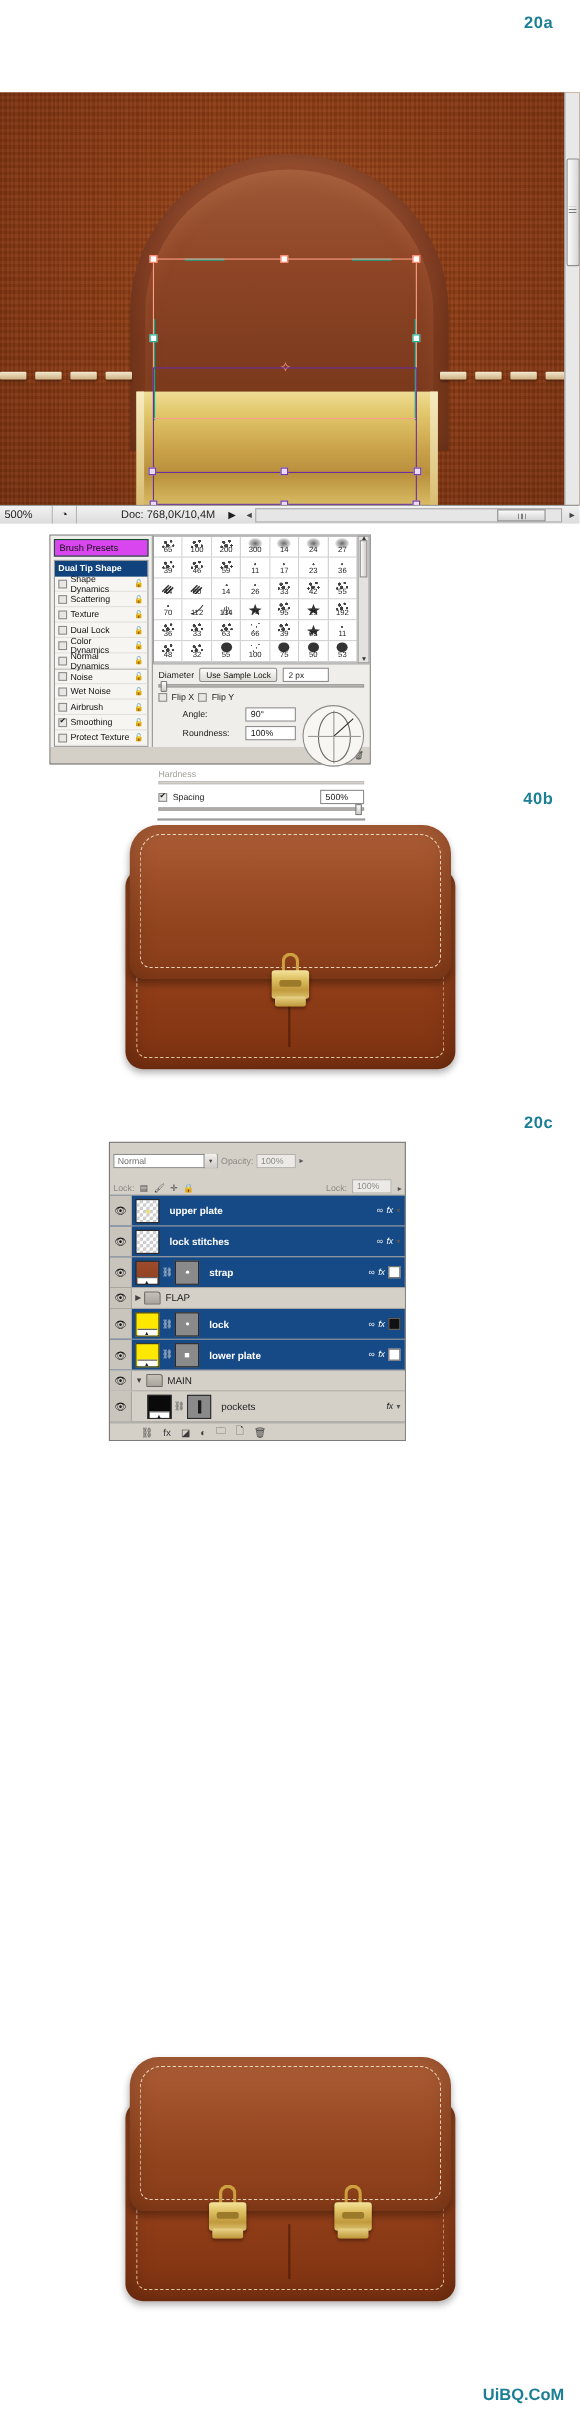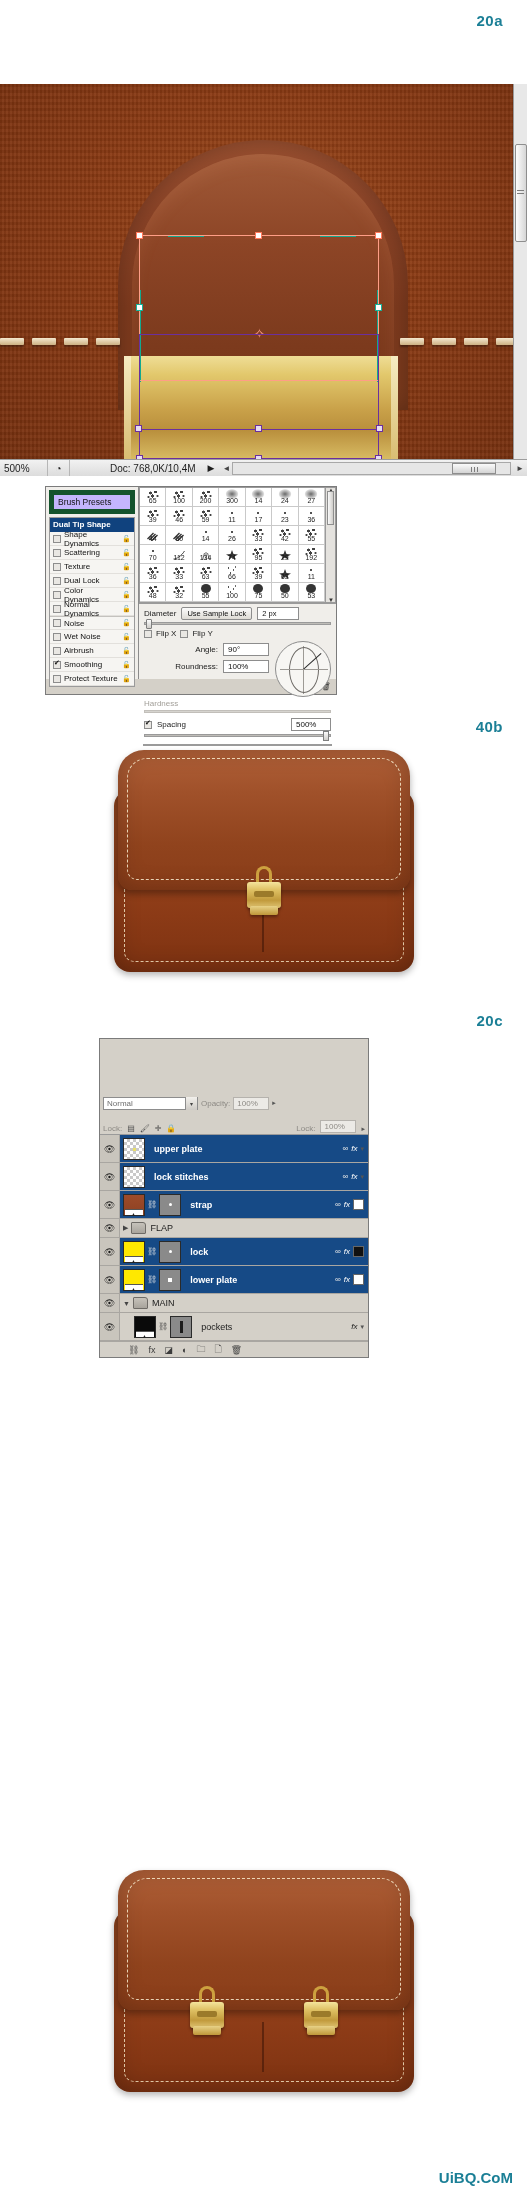--- a/index.html
+++ b/index.html
@@ -187,21 +187,21 @@
     border-right: 1px solid #8c8c8c;
   }
   .panel-tabfill { flex:1; background: linear-gradient(180deg,#b0aca4,#9f9b93); }
   .panel-tabbtns { display:flex; align-items:center; padding:0 4px; gap:5px; font-size:8px; color:#2a2a2a;}
   .brushes-body { display:flex; height: 192px; }
   .brush-opts {
     width: 100px; background:#f0eeea; border-right:1px solid #8c8c8c;
     padding: 3px; display:flex; flex-direction:column;
   }
   .bp-head {
-    background:#c4b5fd; border:5px solid #14532d; font-size:8.5px;
+    background:#d946ef; border:1px solid #14532d; font-size:8.5px;
     padding: 2px 4px; color:#111; margin-bottom:3px;
   }
   .opt-list { border:1px solid #9a9a9a; background:#f6f5f2; flex:1; }
   .opt-row {
     display:flex; align-items:center; gap:3px;
     font-size: 8px; color:#111; padding: 0 3px; height: 14px;
     border-bottom: 1px solid #e2e0dc;
   }
   .opt-row.sel { background:#10427e; color:#fff; font-weight:bold; border-bottom-color:#10427e; }
   .opt-row.sep { border-top: 1px solid #c4c2be; }
@@ -258,21 +258,21 @@
     margin: 2px 0 4px 0;
   }
   .slider-knob {
     position:absolute; left:1px; top:-4px; width:6px; height:10px;
     background:linear-gradient(180deg,#fcfcfc,#cfcdc9); border:1px solid #7e7e7e; border-radius:1px;
   }
   .flip-row { display:flex; align-items:center; gap:4px; margin:3px 0 5px 0; }
   .angle-block { display:flex; align-items:flex-start; gap:6px; }
   .angle-fields { flex:1; padding-left:22px; }
   .af-row { display:flex; align-items:center; gap:5px; margin-bottom:4px; justify-content:flex-start;}
-  .af-label { font-size:8px; width:52px; text-align:right; }
+  .af-label { font-size:8px; width:52px; text-align:left; }
   .af-input {
     border:1px solid #8d8d8d; background:#fff; font-size:8px; padding:1px 4px;
     width:46px; color:#111;
   }
   .af-label.dim { color:#a3a09a; }
   .angle-dial {
     width: 56px; height: 56px; border-radius:50%;
     background:#f7f6f3; border:1px solid #8d8d8d; position:relative; flex:0 0 auto;
     margin-top:-2px;
   }
@@ -367,21 +367,21 @@
     position:absolute; left:3px; top:28px; width:28px; height:9px;
     background: linear-gradient(180deg,#e8d287,#bf9739);
     border-radius: 2px; box-shadow: 0 2px 3px rgba(0,0,0,.35);
   }
 
   
   .layers-panel {
     position:absolute; left:99px; top:1448px; width:270px;
     background:#d4d0c8; border:1px solid #7b7b7b;
   }
-  .lp-top { display:flex; align-items:center; gap:3px; padding:16px 3px; height:17px;margin-top:48px; }
+  .lp-top { display:flex; align-items:center; gap:3px; padding:16px 3px; height:17px; }
   .blend-select {
     width: 95px; height: 13px; background:#fff; border:1px solid #8d8d8d;
     font-size:8px; color:#6f6f6f; display:flex; align-items:center; padding-left:3px;
     position:relative;
   }
   .blend-select .cv {
     position:absolute; right:0; top:-1px; width:12px; height:13px;
     background:linear-gradient(180deg,#f2f0ec,#cdcac5); border-left:1px solid #8d8d8d;
     display:flex; align-items:center; justify-content:center; font-size:6px; color:#444;
   }

